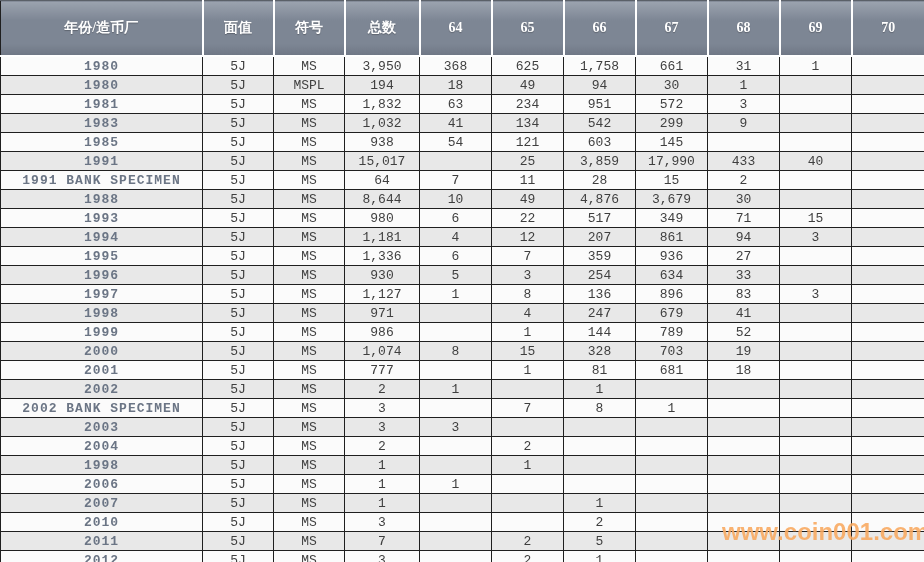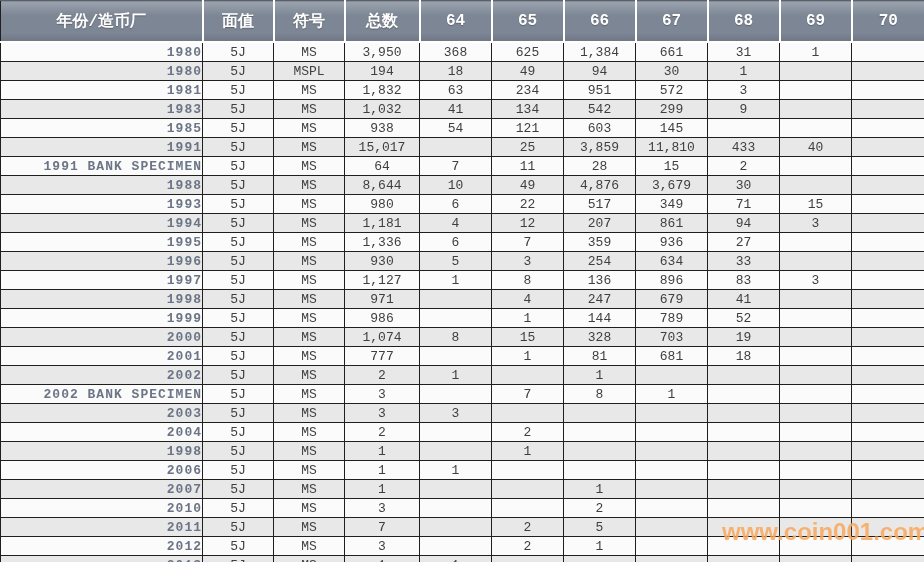--- a/index.html
+++ b/index.html
@@ -26,26 +26,26 @@
     table-layout:fixed;
     border-left:1px solid var(--border);
     border-right:1px solid var(--border);
     border-bottom:1px solid var(--border);
     border-top:1px solid var(--outer-border);
   }
   thead th{
     height:22px;
     background:linear-gradient(to bottom,var(--header-bg-top) 0,var(--header-bg) 35%,var(--header-bg) 78%,#6f7785 100%);
     color:var(--header-text);
-    font-family:Liberation Mono, monospace;
-    font-size:16px;
+    font-family:Liberation Serif, serif;
+    font-size:14px;
     font-weight:bold;
     text-align:center;
     vertical-align:middle;
-    padding:9px;
+    padding:16px;
     border-bottom:2px solid #ffffff;
     text-shadow:0 1px 1px rgba(0,0,0,0.25);
     white-space:nowrap;
     overflow:hidden;
   }
   thead th + th{border-left:2px solid #ffffff;margin-left:32px;}
   tbody td{
     height:18px;
     line-height:17px;
     padding:0;
@@ -58,21 +58,20 @@
     border-bottom:1px solid var(--border);
     white-space:nowrap;
     overflow:hidden;
   }
   tbody tr:nth-child(odd) td{background:var(--row-even);}
   tbody tr:nth-child(even) td{background:var(--row-odd);}
   tbody td.year{
     color:var(--year-text);
     font-weight:bold;
     letter-spacing:1px;
-    text-align:right;
   }
   .watermark{
     position:absolute;
     left:722px;
     top:518px;
     font-family:"Liberation Sans",sans-serif;
     font-size:24px;
     font-weight:bold;
     color:var(--watermark);
     opacity:0.88;
@@ -113,21 +112,21 @@
     </tr>
   </thead>
   <tbody>
       <tr>
         <td class="year">1980</td>
         <td>5J</td>
         <td>MS</td>
         <td>3,950</td>
         <td>368</td>
         <td>625</td>
-        <td>1,384</td>
+        <td>1,758</td>
         <td>661</td>
         <td>31</td>
         <td>1</td>
         <td></td>
       </tr>
       <tr>
         <td class="year">1980</td>
         <td>5J</td>
         <td>MSPL</td>
         <td>194</td>
@@ -179,21 +178,21 @@
         <td></td>
       </tr>
       <tr>
         <td class="year">1991</td>
         <td>5J</td>
         <td>MS</td>
         <td>15,017</td>
         <td></td>
         <td>25</td>
         <td>3,859</td>
-        <td>11,810</td>
+        <td>17,990</td>
         <td>433</td>
         <td>40</td>
         <td></td>
       </tr>
       <tr>
         <td class="year">1991 BANK SPECIMEN</td>
         <td>5J</td>
         <td>MS</td>
         <td>64</td>
         <td>7</td>

